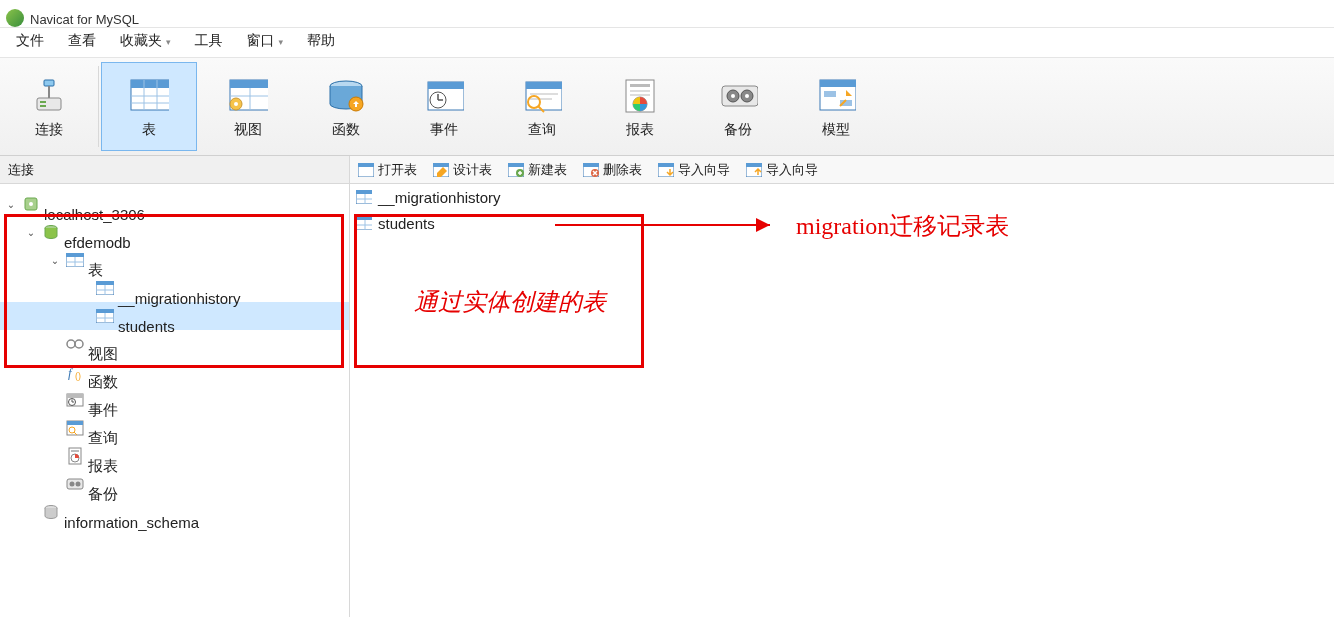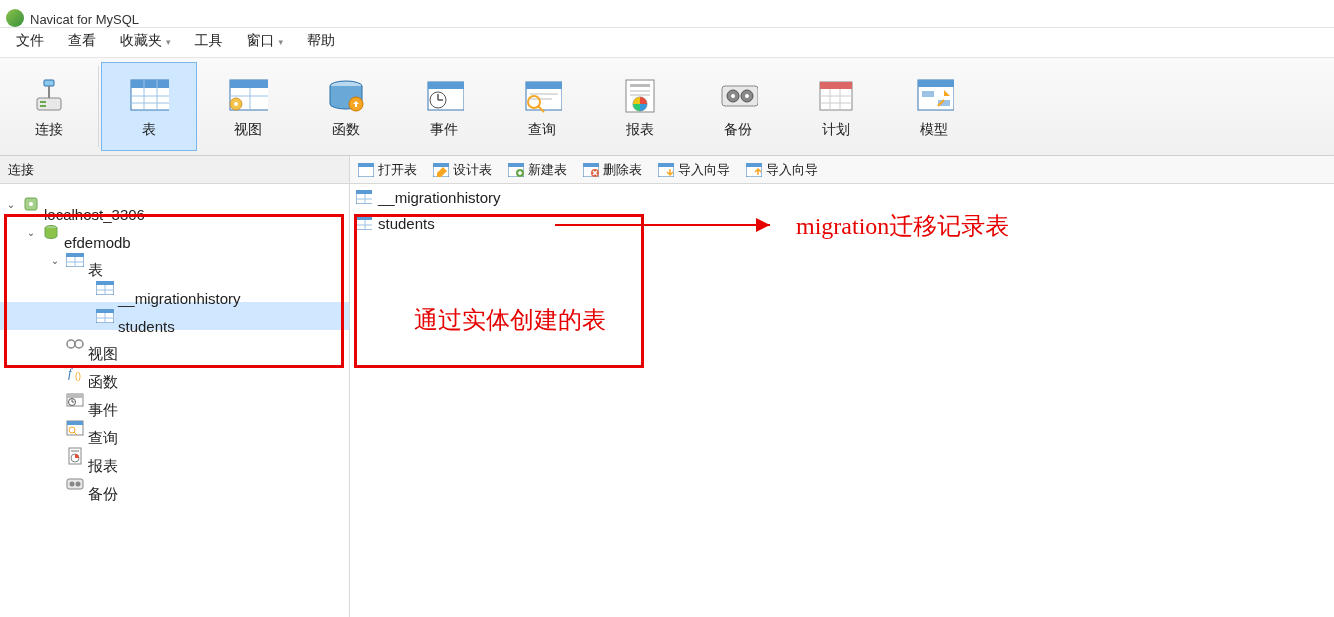--- a/index.html
+++ b/index.html
@@ -159,33 +159,20 @@
           <circle cx="15" cy="20" r="6" fill="#888" stroke="#555"></circle>
           <circle cx="15" cy="20" r="2" fill="#fff"></circle>
           <circle cx="29" cy="20" r="6" fill="#888" stroke="#555"></circle>
           <circle cx="29" cy="20" r="2" fill="#fff"></circle>
         </svg>
     </div>
     <div class="label">备份</div>
   </div>
   <div class="btn">
     <div class="icon">
-      <svg width="40" height="38">
-          <rect x="4" y="6" width="32" height="28" fill="#fff" stroke="#888"></rect>
-          <rect x="4" y="6" width="32" height="7" fill="#d66"></rect>
-          <line x1="4" y1="20" x2="36" y2="20" stroke="#ccc"></line>
-          <line x1="4" y1="27" x2="36" y2="27" stroke="#ccc"></line>
-          <line x1="14" y1="13" x2="14" y2="34" stroke="#ccc"></line>
-          <line x1="24" y1="13" x2="24" y2="34" stroke="#ccc"></line>
-        </svg>
-    </div>
-    <div class="label">计划</div>
-  </div>
-  <div class="btn">
-    <div class="icon">
       <svg width="44" height="38">
           <rect x="4" y="4" width="36" height="30" fill="#fff" stroke="#3b78b5"></rect>
           <rect x="4" y="4" width="36" height="7" fill="#5a9bd5"></rect>
           <rect x="8" y="15" width="12" height="6" fill="#9cc2e5"></rect>
           <rect x="24" y="24" width="12" height="6" fill="#9cc2e5"></rect>
           <path d="M30 14 L36 20 L30 20 Z" fill="#f6a623"></path>
           <path d="M24 30 L30 24" stroke="#f6a623" stroke-width="2"></path>
         </svg>
     </div>
     <div class="label">模型</div>
@@ -366,20 +353,30 @@
       <div class="node ind-3">
         <span class="twisty empty">·</span>
         <span class="icon">
             <svg width="18" height="14">
               <rect x="1" y="2" width="16" height="10" rx="2" fill="#e8e8e8" stroke="#888"></rect>
               <circle cx="6" cy="7" r="2.5" fill="#888"></circle>
               <circle cx="12" cy="7" r="2.5" fill="#888"></circle>
             </svg>
           </span>
         <span class="lbl">备份</span>
+      </div>
+      <div class="node ind-2">
+        <span class="twisty" style="visibility:hidden">›</span>
+        <span class="icon">
+            <svg width="18" height="18">
+              <ellipse cx="9" cy="5" rx="6" ry="2.5" fill="#ddd" stroke="#999"></ellipse>
+              <path d="M3 5 L3 13 A6 2.5 0 0 0 15 13 L15 5" fill="#ccc" stroke="#999"></path>
+            </svg>
+          </span>
+        <span class="lbl">information_schema</span>
       </div>
     </div>
   </div>
 
   <div class="main">
     <div class="list-item">
       <svg class="icon" width="18" height="14">
           <rect x="0" y="0" width="18" height="14" fill="#fff" stroke="#3b78b5"></rect>
           <rect x="0" y="0" width="18" height="4" fill="#5a9bd5"></rect>
           <line x1="0" y1="9" x2="18" y2="9" stroke="#9cc2e5"></line>
@@ -401,13 +398,13 @@
 
 <div class="redbox1" style="left:4px; top:214px; width:340px; height:154px;"></div>
 <div class="redbox1" style="left:354px; top:214px; width:290px; height:154px;"></div>
 
 <svg class="arrow-svg" style="left:550px; top:210px;" width="240" height="30">
   <line x1="5" y1="15" x2="220" y2="15" stroke="#e60000" stroke-width="2"></line>
   <polygon points="220,15 206,8 206,22" fill="#e60000"></polygon>
 </svg>
 
 <div class="anno" style="left:796px; top:210px;">migration迁移记录表</div>
-<div class="anno" style="left:414px; top:304px;">通过实体创建的表</div>
+<div class="anno" style="left:414px; top:286px;font-style:italic;">通过实体创建的表</div>
 
 </body></html>

